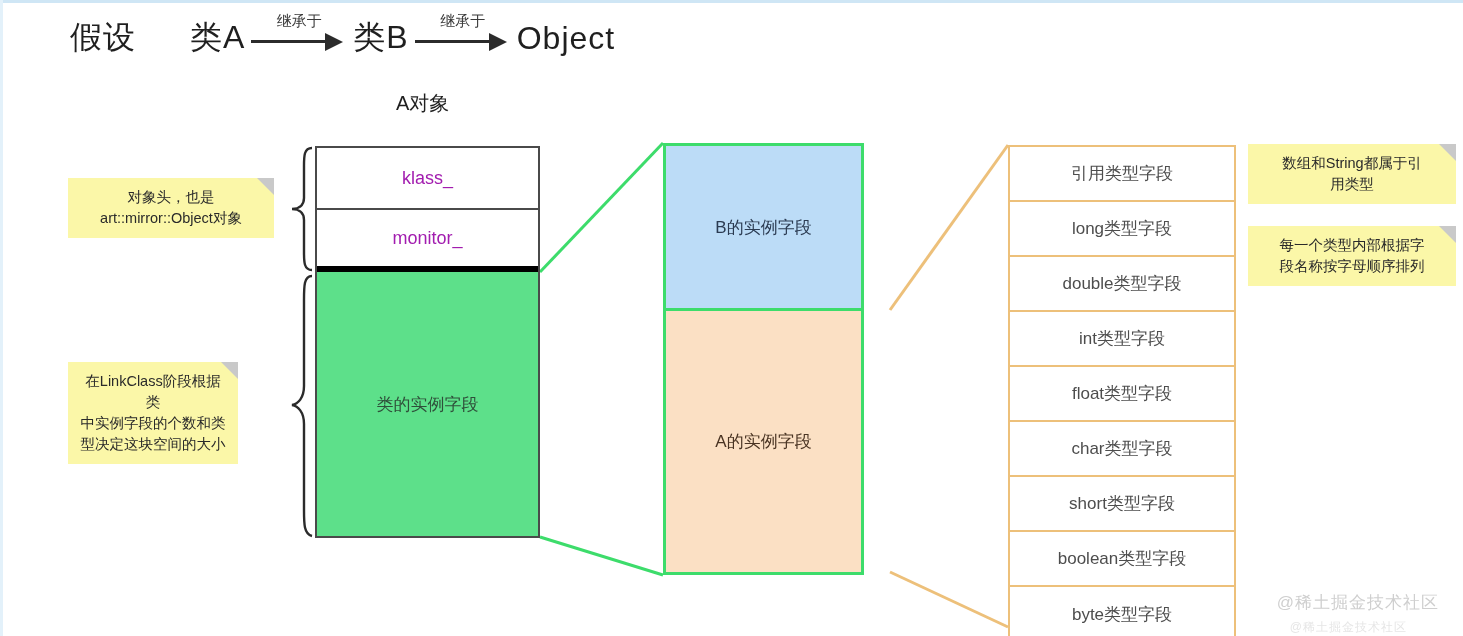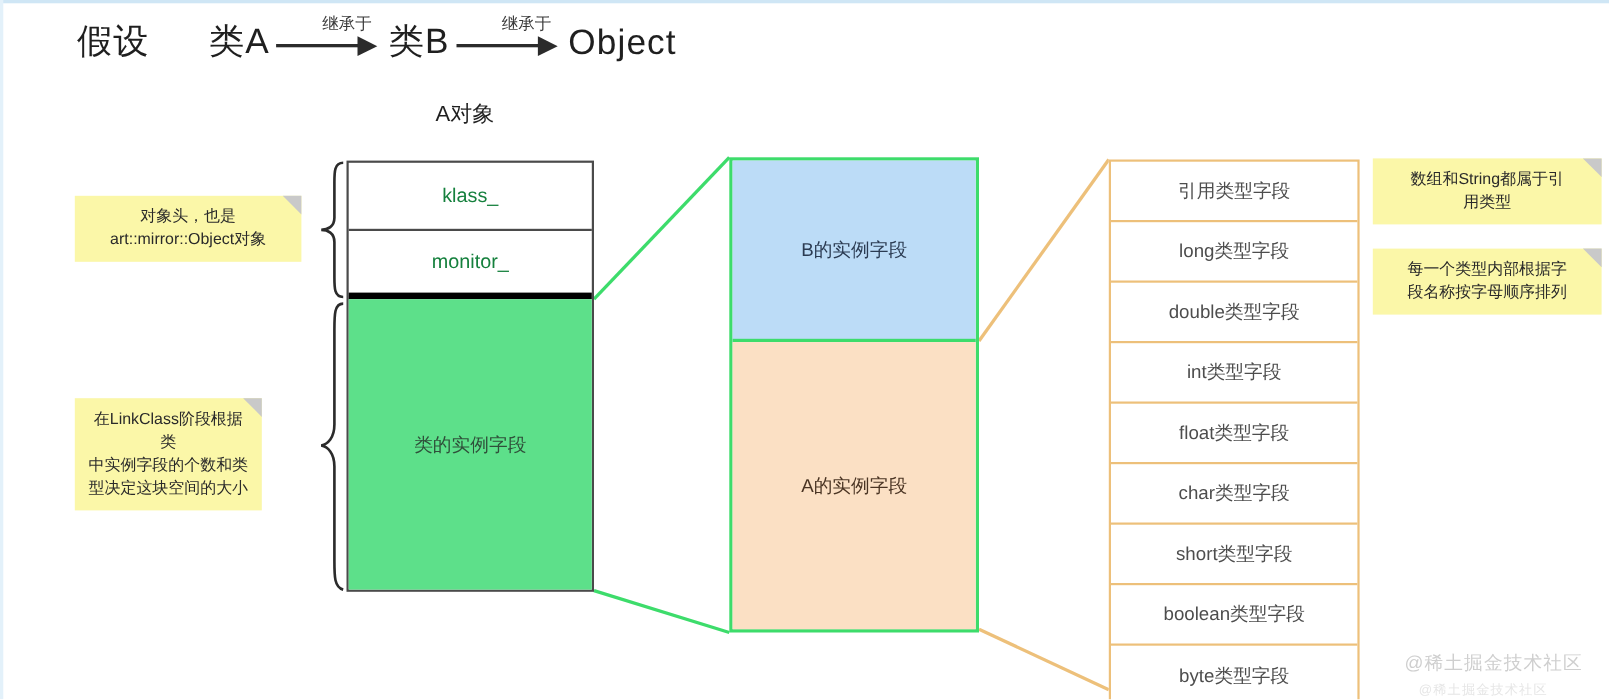--- a/index.html
+++ b/index.html
@@ -51,21 +51,20 @@
     height: 44px;
     margin: 0 6px;
   }
   .arrow-lbl {
     position: absolute;
     top: -4px; left: 50%;
     transform: translateX(-50%);
     font-size: 15px;
     color: #3a3a3a;
     white-space: nowrap;
-    margin-left: 16px;
   }
   .arrow-line {
     position: absolute;
     top: 24px; left: 0;
     width: 78px; height: 3px;
     background: #2b2b2b;
   }
   .arrow-head {
     position: absolute;
     top: 17px; left: 74px;
@@ -92,21 +91,21 @@
     border: 2px solid #4a4a4a;
     box-sizing: border-box;
   }
   .aobj-cell {
     box-sizing: border-box;
     width: 100%;
     display: flex;
     align-items: center;
     justify-content: center;
     font-size: 18px;
-    color: #15803d;
+    color: #a21caf;
   }
   .cell-klass { height: 62px; border-bottom: 2px solid #4a4a4a; }
   .cell-monitor { height: 62px; border-bottom: 6px solid #000000; }
   .cell-fields {
     height: 264px;
     background: #5de08a;
     color: #2f4f3a;
     font-size: 17px;
   }
 
@@ -140,21 +139,21 @@
   }
   .note-1 { left: 68px; top: 178px; width: 206px; }
   .note-2 { left: 68px; top: 362px; width: 170px; }
   .note-3 { left: 1248px; top: 144px; width: 208px; }
   .note-4 { left: 1248px; top: 226px; width: 208px; }
 
   
   .mid-box {
     position: absolute;
     left: 663px; top: 143px;
-    width: 227px; height: 432px;
+    width: 201px; height: 432px;
     box-sizing: border-box;
     border: 3px solid #3ddc6b;
   }
   .mid-cell {
     box-sizing: border-box;
     width: 100%;
     display: flex;
     align-items: center;
     justify-content: center;
     font-size: 17px;

